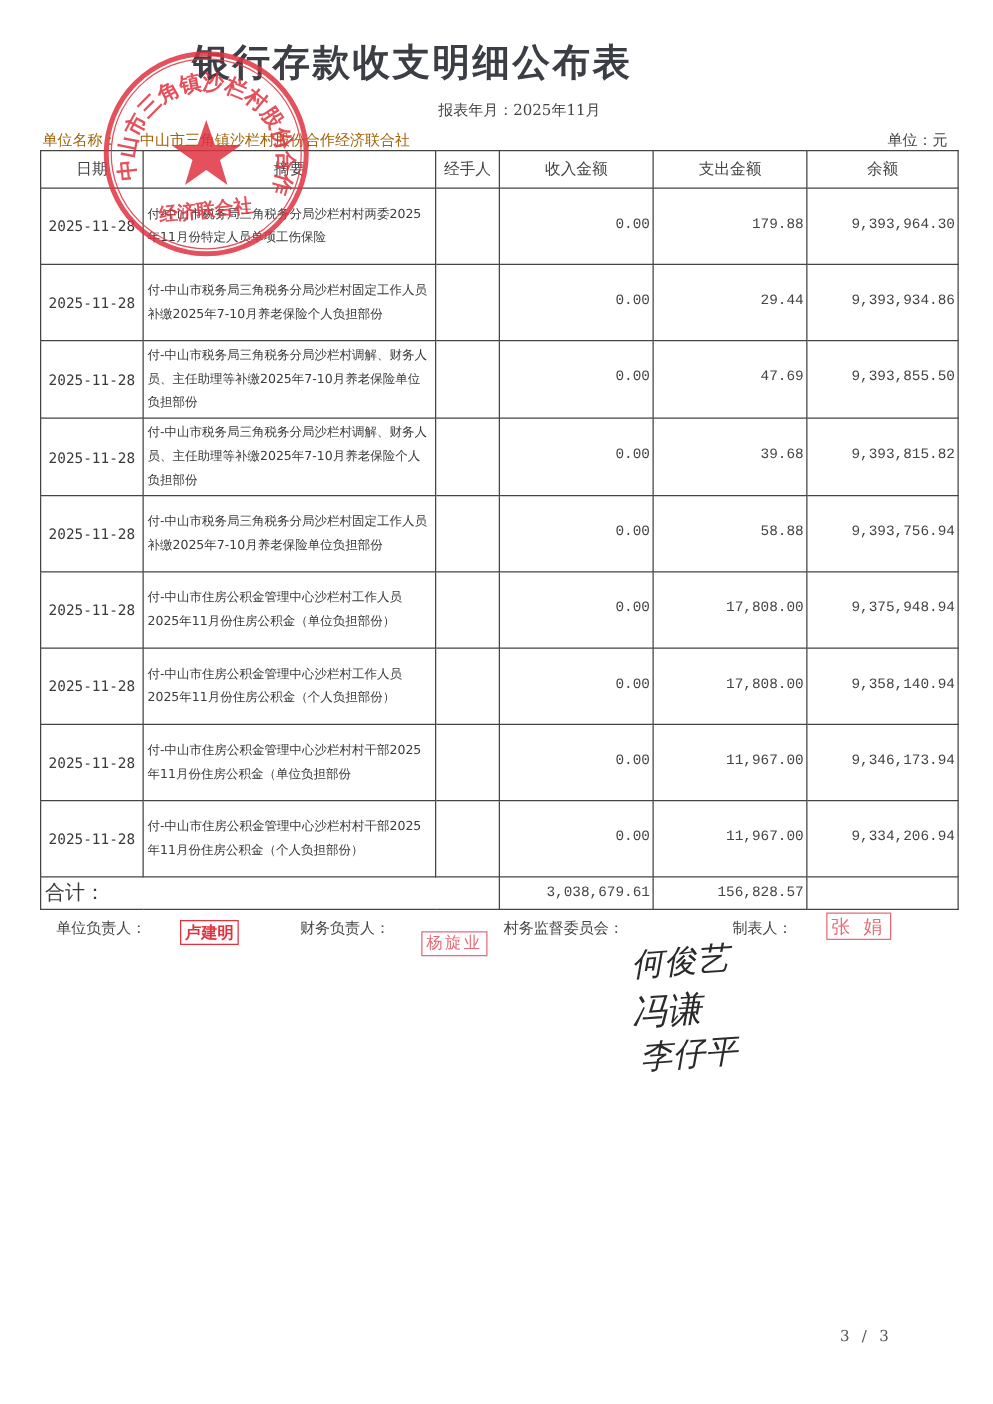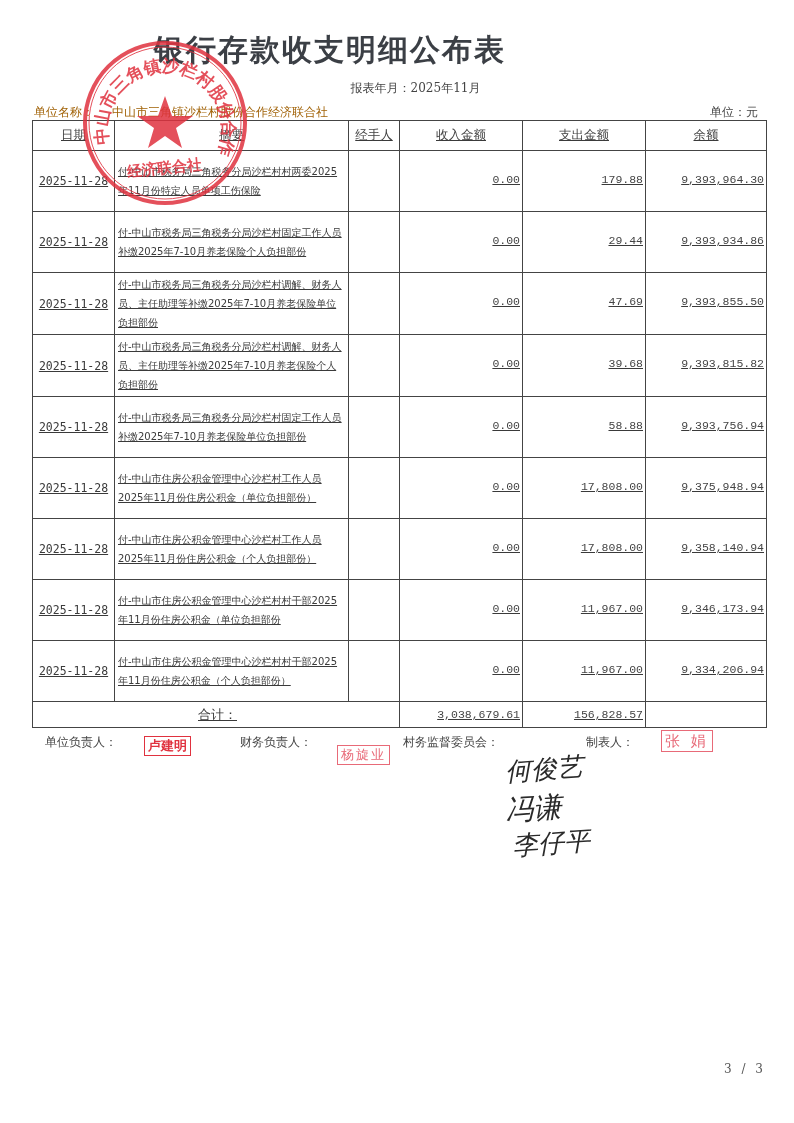--- a/index.html
+++ b/index.html
@@ -21,43 +21,43 @@
     }
     .unit-name .lbl { margin-right: 18px; }
     .unit-currency {
       position: absolute; right: 36px; top: 104px; font-size: 12px; color: #444;
       font-family: "DejaVu Sans", "Liberation Sans", sans-serif;
     }
 
     table.ledger {
       position: absolute; left: 32px; top: 120px; width: 734px;
       border-collapse: collapse; table-layout: fixed;
-      font-size: 12px; color: #3a3a3a; text-decoration: underline;
+      font-size: 12px; color: #3a3a3a;
     }
     table.ledger th, table.ledger td {
       border: 1.3px solid #444; vertical-align: middle;
     }
     table.ledger th {
       height: 30px; font-weight: normal; text-align: center;
       font-family: "DejaVu Sans", "Liberation Sans", sans-serif; font-size: 12.5px; color: #444;
     }
     table.ledger td { height: 61px; }
     td.date { text-align: center; font-family: "DejaVu Sans Mono", "Liberation Mono", monospace; font-size: 11.5px; }
     td.summary {
       text-align: left; padding: 2px 3px; line-height: 19px;
       font-family: "DejaVu Sans", "Liberation Sans", sans-serif; font-size: 10px; color: #3a3a3a;
     }
     td.num {
       text-align: right; vertical-align: bottom; padding: 0 2px 4px 0;
       font-family: "Liberation Mono", "DejaVu Sans Mono", monospace; font-size: 11.5px; color: #444;
     }
     tr.total td { height: 26px; }
     tr.total td.total-label {
-      text-align: center; padding-left: 3px;
-      font-family: "DejaVu Sans", "Liberation Sans", sans-serif; font-size: 13px;
+      text-align: left; padding-left: 3px;
+      font-family: "DejaVu Sans", "Liberation Sans", sans-serif; font-size: 16px;
     }
     tr.total td.num { vertical-align: middle; padding-bottom: 0; }
 
     .sign-row {
       position: absolute; top: 734px; font-size: 12px; color: #444;
       font-family: "DejaVu Sans", "Liberation Sans", sans-serif;
     }
     .stamp {
       position: absolute; color: #e0323f; border: 1.6px solid #e0323f;
       font-family: "DejaVu Sans", "Liberation Sans", sans-serif; font-weight: bold;
@@ -69,21 +69,21 @@
       position: absolute; font-family: "DejaVu Serif", "Liberation Serif", serif;
       font-style: italic; color: #2a2a2a; font-size: 26px; transform: rotate(-4deg);
     }
 
     .seal {
       position: absolute; left: 80px; top: 38px; width: 170px; height: 170px;
       pointer-events: none; opacity: 0.85;
     }
 
     .page-num {
-      position: absolute; left: 724px; top: 1062px; font-size: 12px; color: #555;
+      position: absolute; left: 672px; top: 1062px; font-size: 12px; color: #555;
       font-family: "DejaVu Serif", "Liberation Serif", serif; letter-spacing: 3px;
     }
   </style>
 </head>
 <body>
 
 <div class="title">银行存款收支明细公布表</div>
 <div class="report-month">报表年月：2025年11月</div>
 
 <div class="unit-name">

